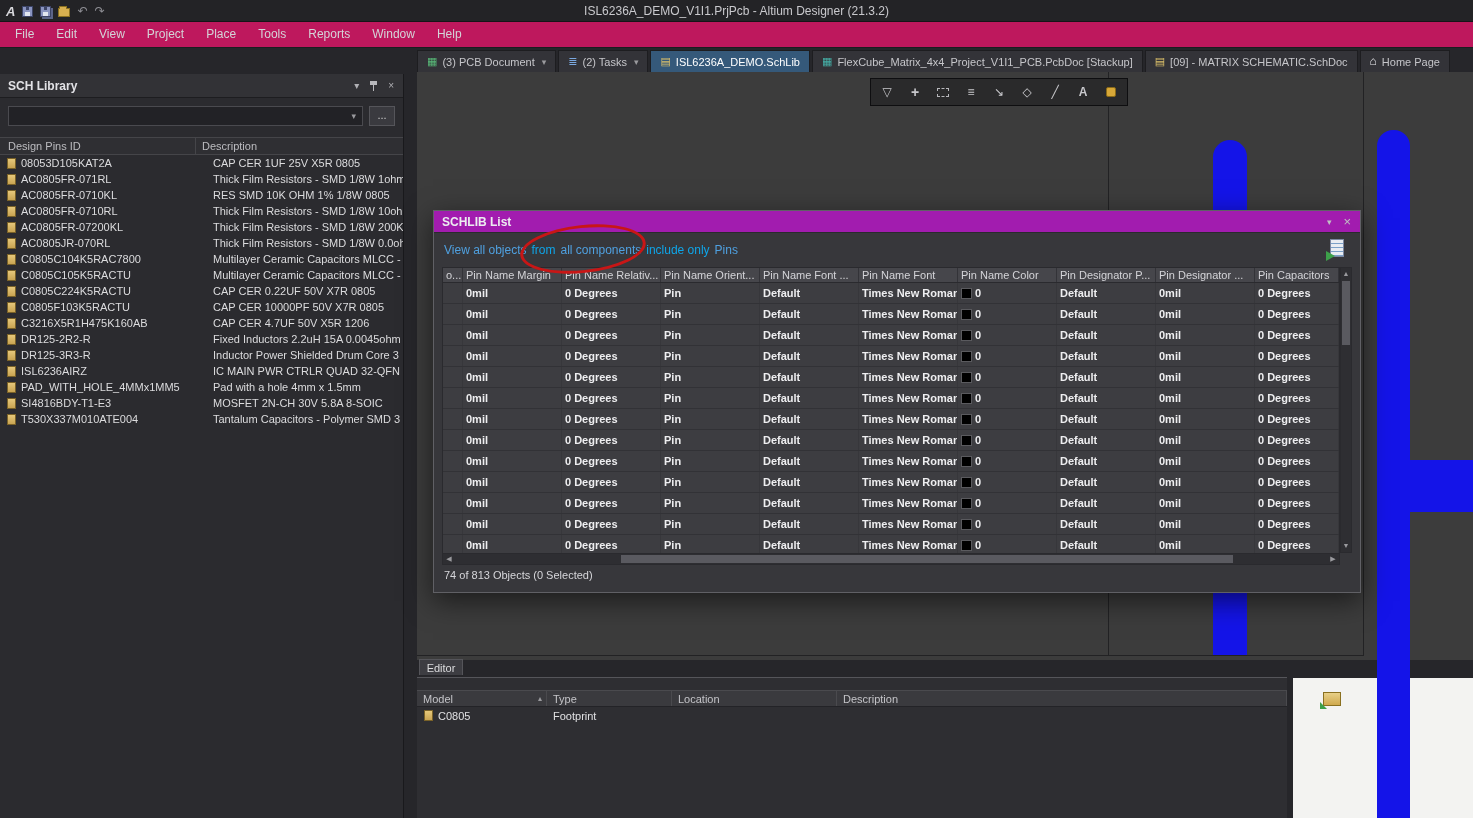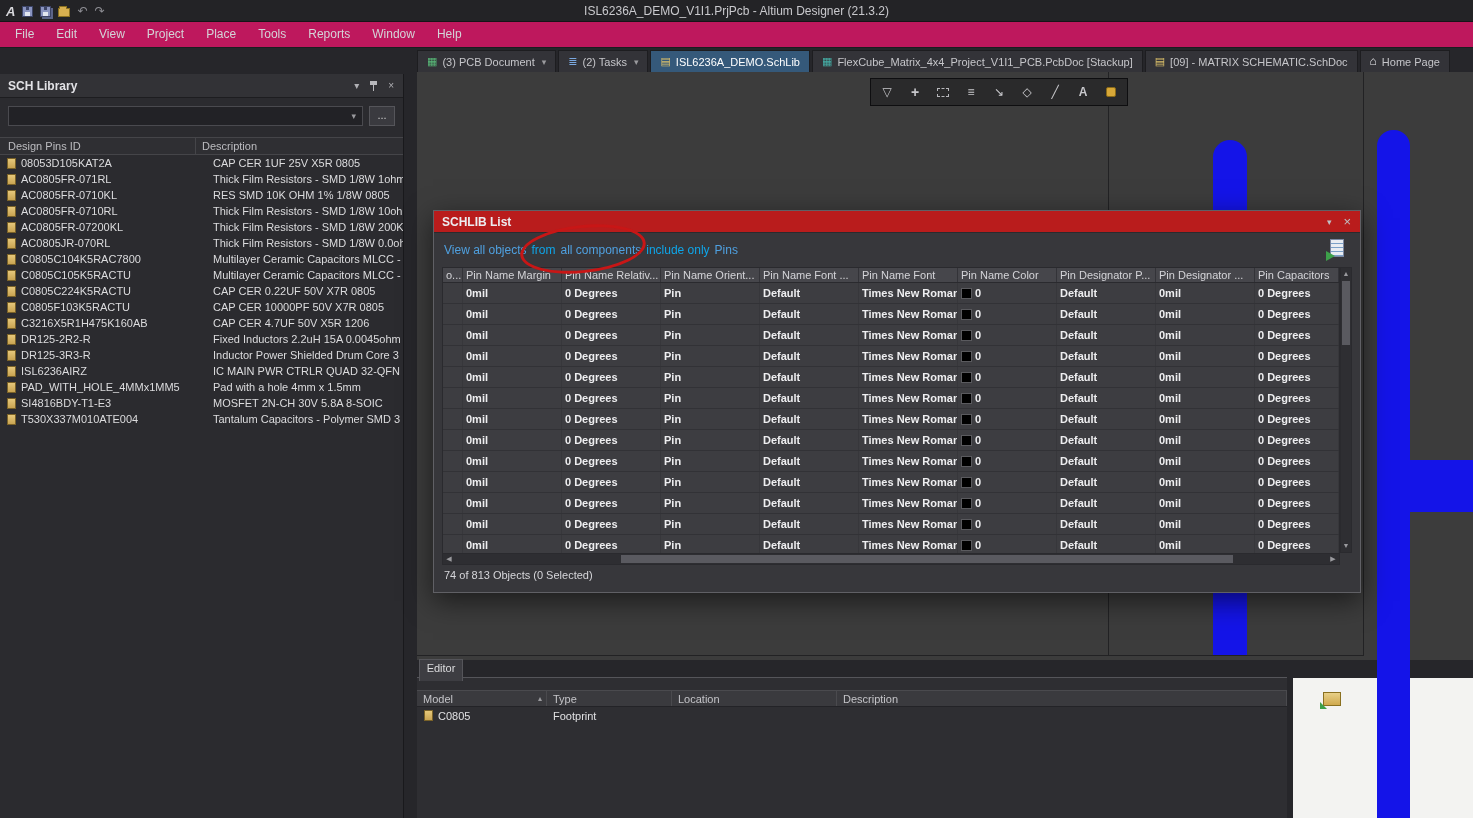--- a/index.html
+++ b/index.html
@@ -82,35 +82,35 @@
   .bar1{left:1213px; top:140px; width:34px; height:515px; border-radius:17px 17px 0 0;}
   .bar2{left:1377px; top:130px; width:33px; height:688px; border-radius:16px 16px 0 0;}
   .blue-arm{position:absolute; left:1410px; top:460px; width:63px; height:52px; background:var(--blue); z-index:4;}
 
   
   .preview-panel{position:absolute; left:1293px; top:678px; right:0; bottom:0; background:#f3f3f1; z-index:3;}
   .footprint-icon{position:absolute; left:30px; top:14px; width:18px; height:14px; background:linear-gradient(#e8d088,#cfa94e); border:1px solid #8a7020;}
   .footprint-icon::after{content:""; position:absolute; left:-4px; bottom:-4px; width:0; height:0; border-left:7px solid transparent; border-bottom:7px solid #3da04a; transform:rotate(90deg);}
 
   
-  .editor-tab{position:absolute; left:419px; top:659px; width:44px; height:22px; background:#3d3d42; border:1px solid #55555a; border-bottom:none; font-size:11px; color:#dcdcde; text-align:center; line-height:17px; z-index:6;}
+  .editor-tab{position:absolute; left:419px; top:659px; width:44px; height:16px; background:#3d3d42; border:1px solid #55555a; border-bottom:none; font-size:11px; color:#dcdcde; text-align:center; line-height:17px; z-index:6;}
   .editor-panel{position:absolute; left:417px; top:677px; width:870px; bottom:0; background:#2e2e32; border-top:1px solid #55555a; z-index:5;}
   .editor-thead{display:flex; height:17px; margin-top:12px; background:#3a3a3e; border-top:1px solid #4a4a4e; border-bottom:1px solid #232327;}
   .ed-th{font-size:11px; color:#c4c4c8; line-height:16px; padding-left:6px; border-right:1px solid #4a4a4e; display:flex; align-items:center; overflow:hidden; white-space:nowrap;}
   .sort-asc{margin-left:auto; margin-right:4px; font-size:8px; color:#9a9a9e;}
   .editor-row{display:flex; height:17px; align-items:center; font-size:11px; color:#e0e0e2;}
   .ed-td{overflow:hidden; white-space:nowrap; display:flex; align-items:center;}
   .e0{width:130px; flex:0 0 130px;}
   .e1{width:125px; flex:0 0 125px; padding-left:6px;}
   .e2{width:165px; flex:0 0 165px; padding-left:6px;}
   .e3{flex:1; padding-left:6px;}
 
   
   .dialog{position:absolute; left:433px; top:210px; width:928px; height:383px; background:#37373b; border:1px solid #606065; box-shadow:0 8px 26px rgba(0,0,0,.55); z-index:10;}
-  .dialog-header{height:22px; background:#b91c1c; display:flex; align-items:center; border-bottom:1px solid #2a2a2e;}
+  .dialog-header{height:22px; background:#a21caf; display:flex; align-items:center; border-bottom:1px solid #2a2a2e;}
   .dialog-title{font-size:12px; font-weight:bold; color:#ececf0; padding-left:8px; flex:1;}
   .dialog-header-icons{display:flex; align-items:center; gap:12px; padding-right:9px; color:#c0c0c4;}
   .hdr-caret{font-size:9px;}
   .hdr-close{font-size:13px; line-height:13px;}
   .dialog-filter{position:relative; height:34px; display:flex; align-items:center; gap:5px; padding-left:10px; font-size:12px;}
   .filter-link{color:var(--link); cursor:pointer;}
   .filter-text{color:#0ea5e9;}
   .annotation-ellipse{position:absolute; left:86px; top:-8px; width:126px; height:48px; border:3px solid var(--red); border-radius:50%; transform:rotate(-6deg); pointer-events:none; z-index:3;}
   .dlg-report-icon{position:absolute; right:12px; top:28px; width:22px; height:22px;}
   .dlg-report-sheet{position:absolute; left:4px; top:0; width:14px; height:18px; background:#e8ecf2; border:1px solid #7a86a0;

